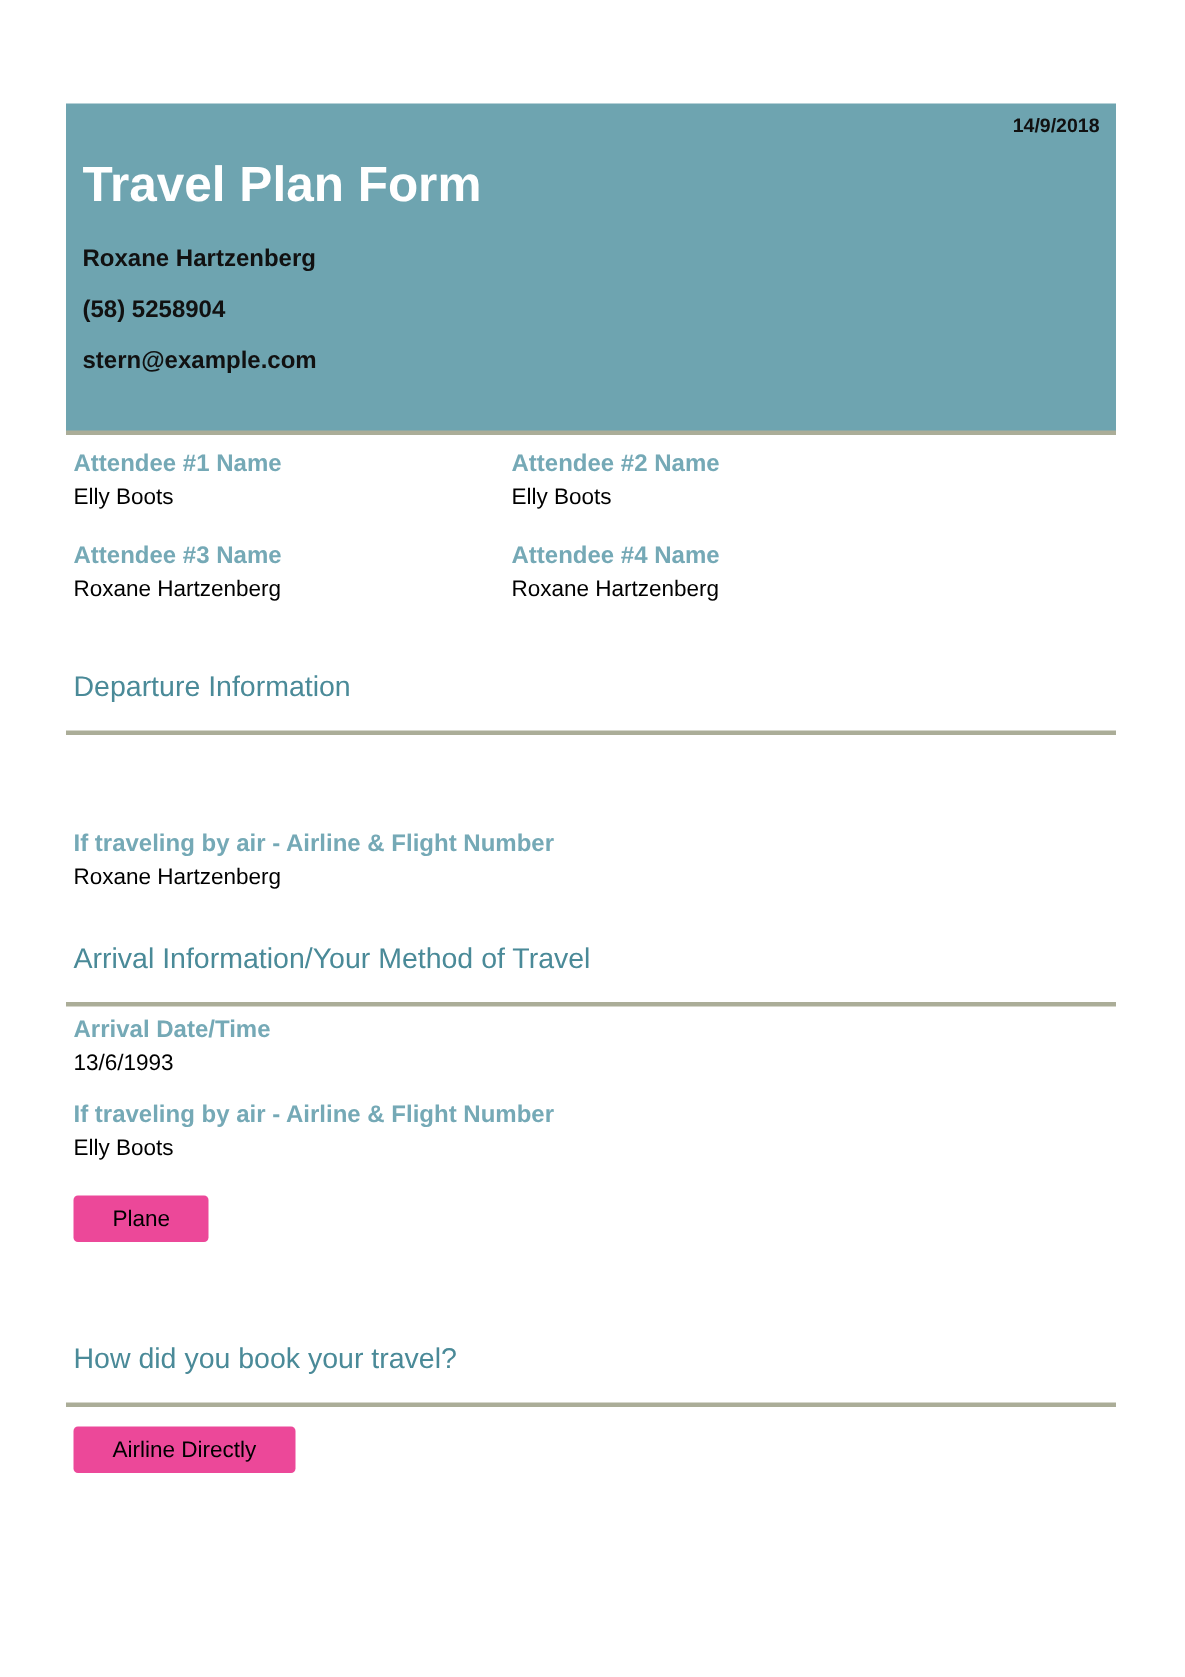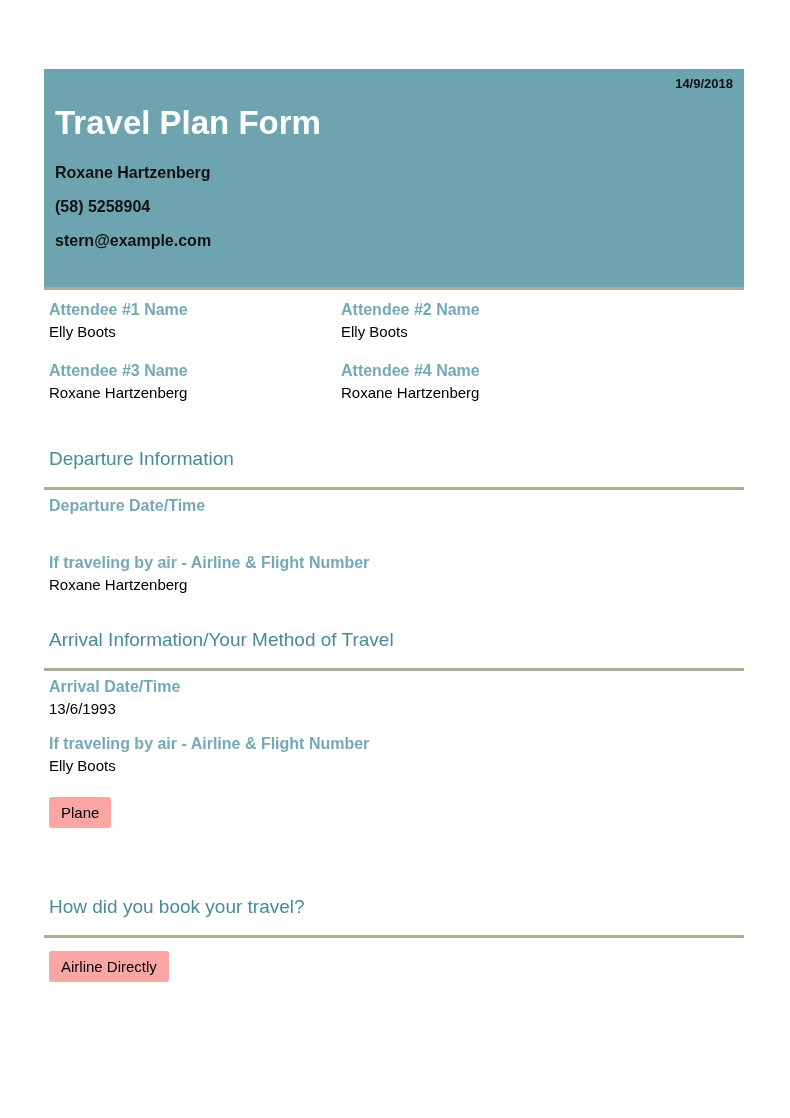--- a/index.html
+++ b/index.html
@@ -97,23 +97,23 @@
       height: 3px;
       background: #abad98;
     }
     .field {
       position: absolute;
       left: 5px;
       width: 690px;
     }
     .chip {
       display: inline-block;
-      background: #fca5a5;
+      background: #ec4899;
       border-radius: 3px;
-      padding: 7px 12px;
+      padding: 7px 26px;
       font-size: 15px;
       color: #000;
       margin-top: 7px;
       line-height: 17px;
     }
   </style>
 </head>
 <body>
 
 <div class="page">
@@ -141,21 +141,20 @@
     </div>
     <div class="att att-4">
       <div class="field-label">Attendee #4 Name</div>
       <div class="field-value">Roxane Hartzenberg</div>
     </div>
   </div>
 
   <h2 class="section-title" style="top:379px;">Departure Information</h2>
   <div class="section-rule" style="top:418px;"></div>
   <div class="field" style="top:427px;">
-    <div class="field-label">Departure Date/Time</div>
   </div>
   <div class="field" style="top:484px;">
     <div class="field-label">If traveling by air - Airline &amp; Flight Number</div>
     <div class="field-value">Roxane Hartzenberg</div>
   </div>
 
   <h2 class="section-title" style="top:560px;">Arrival Information/Your Method of Travel</h2>
   <div class="section-rule" style="top:599px;"></div>
   <div class="field" style="top:608px;">
     <div class="field-label">Arrival Date/Time</div>

